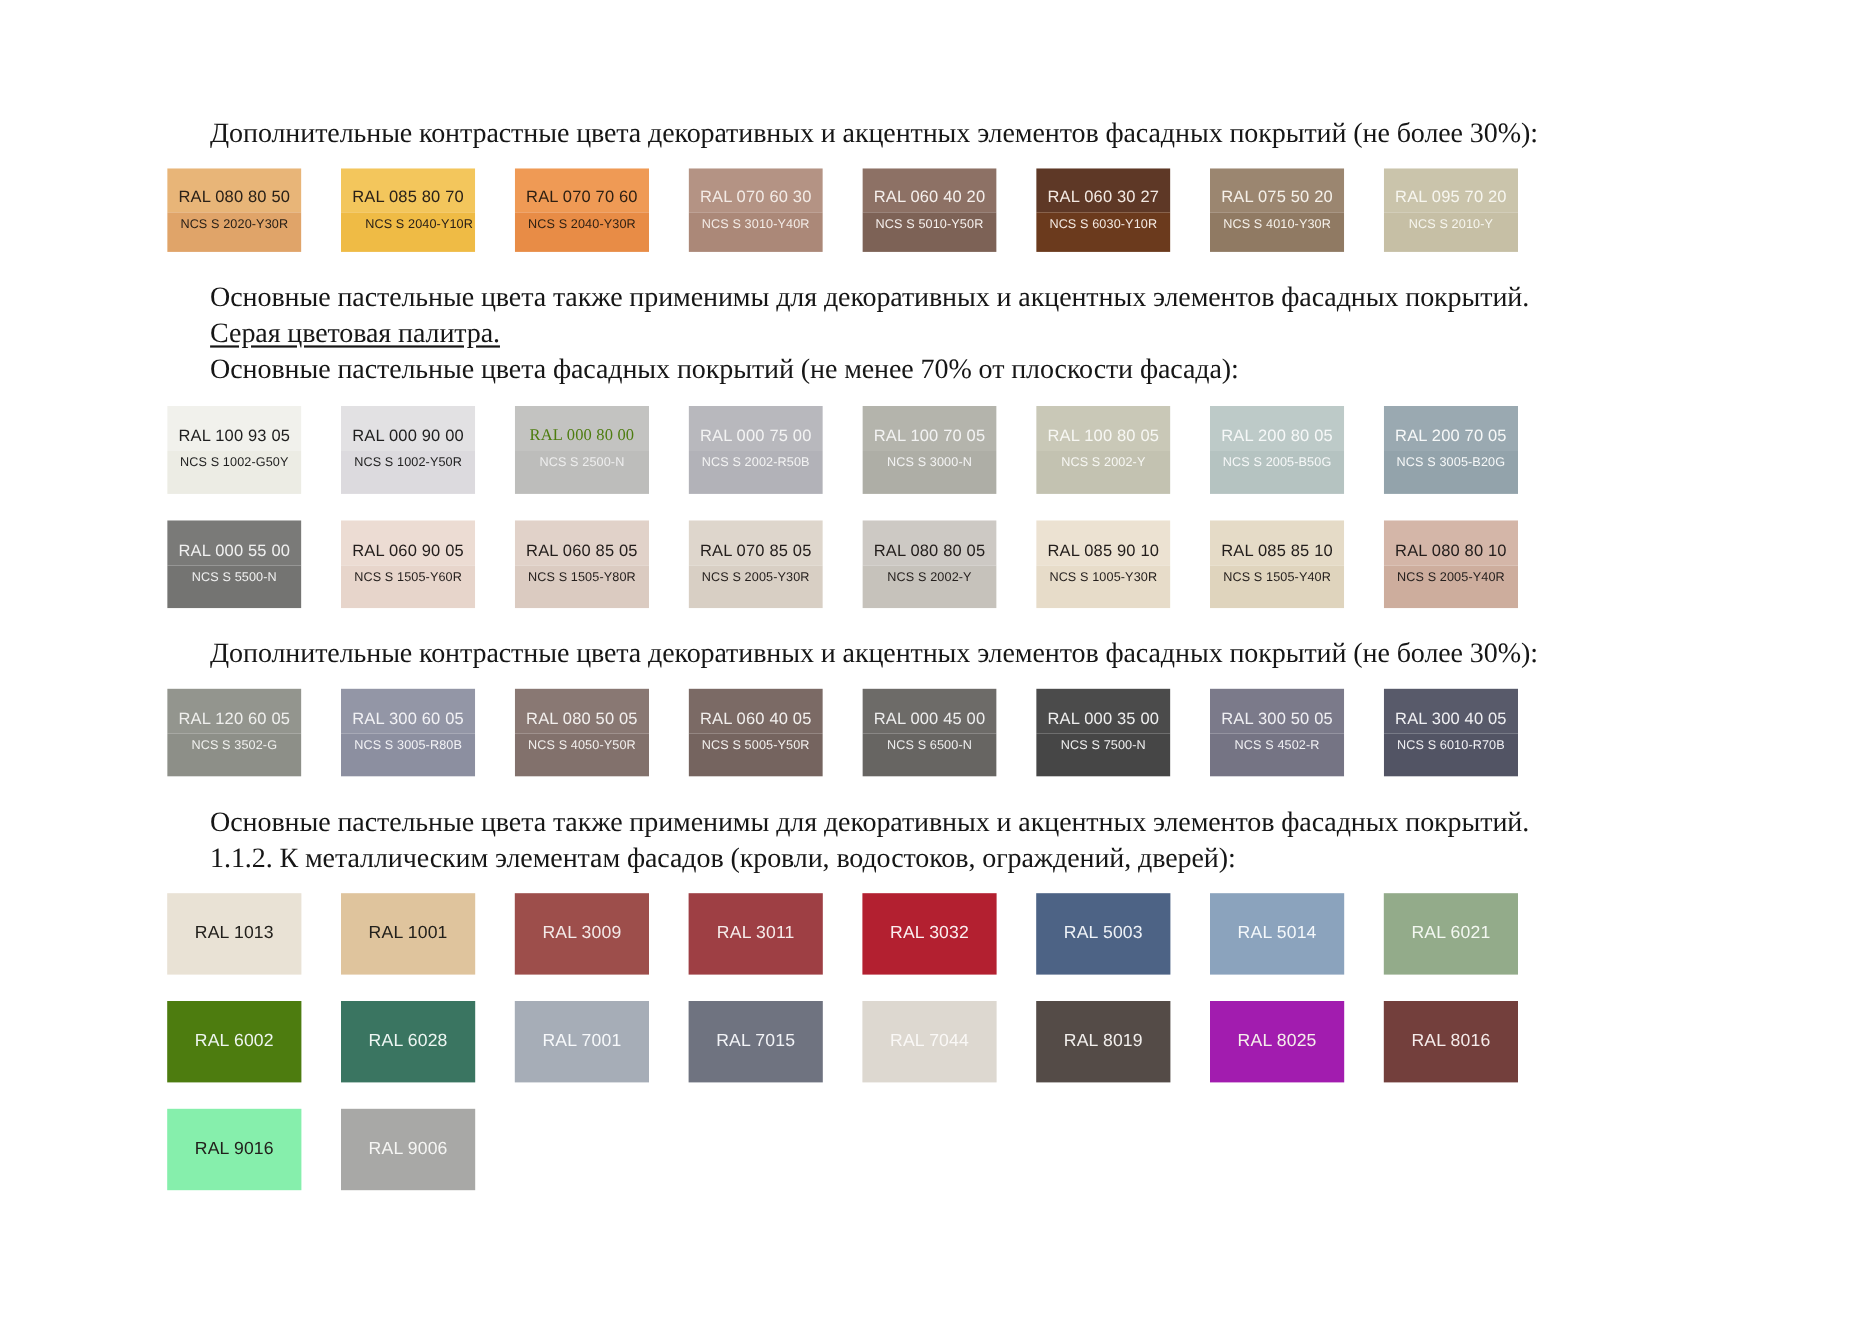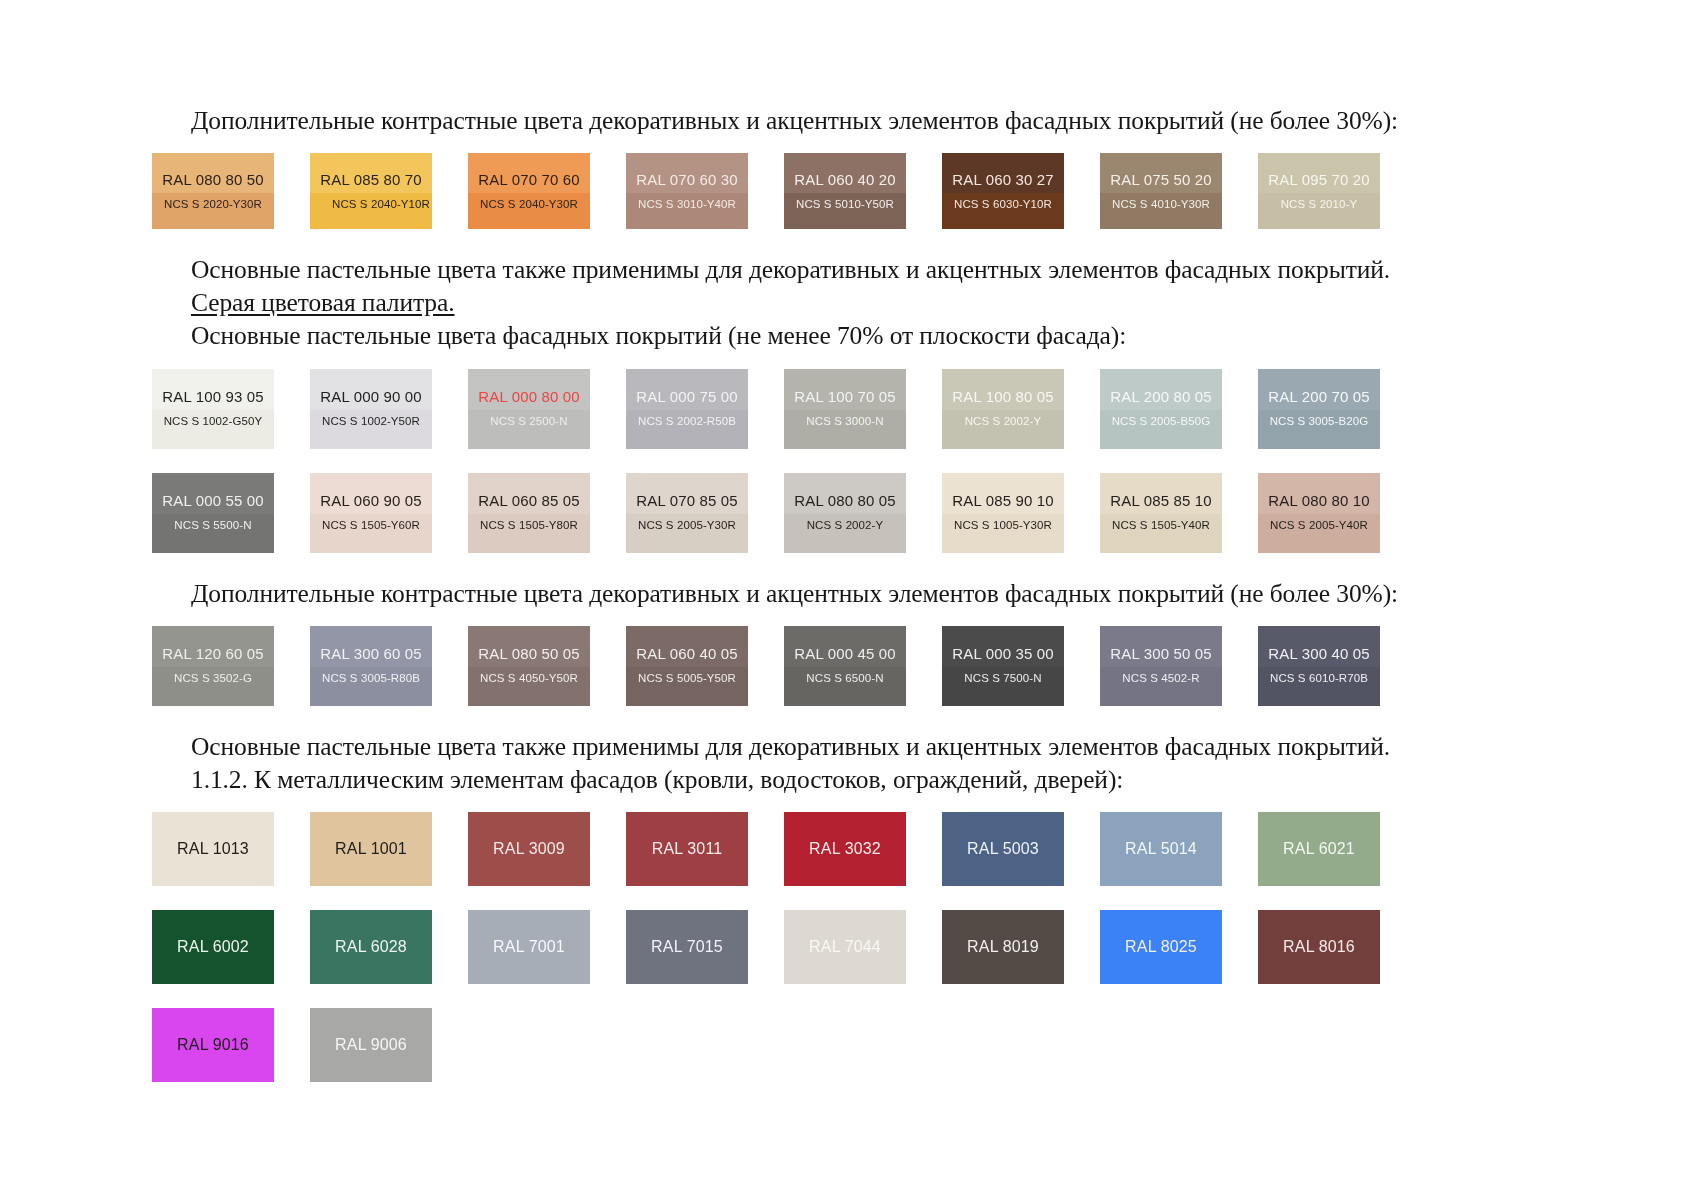--- a/index.html
+++ b/index.html
@@ -215,21 +215,21 @@
           <div class="band-bottom" style="background: rgb(220, 218, 222);"></div>
           <div class="labels">
             <div class="ral" style="color: rgb(31, 31, 31);">RAL 000 90 00</div>
             <div class="ncs" style="color: rgb(31, 31, 31);">NCS S 1002-Y50R</div>
           </div>
         </div>
         <div class="swatch twotone gray">
           <div class="band-top" style="background: rgb(195, 195, 193);"></div>
           <div class="band-bottom" style="background: rgb(189, 189, 187);"></div>
           <div class="labels">
-            <div class="ral" style="color: #ef4444;">RAL 000 80 00</div>
+            <div class="ral" style="color: #4d7c0f; font-family: Liberation Serif, serif;">RAL 000 80 00</div>
             <div class="ncs" style="color: rgb(238, 238, 238);">NCS S 2500-N</div>
           </div>
         </div>
         <div class="swatch twotone gray">
           <div class="band-top" style="background: rgb(184, 184, 189);"></div>
           <div class="band-bottom" style="background: rgb(178, 178, 184);"></div>
           <div class="labels">
             <div class="ral" style="color: rgb(243, 243, 243);">RAL 000 75 00</div>
             <div class="ncs" style="color: rgb(243, 243, 243);">NCS S 2002-R50B</div>
           </div>
@@ -434,48 +434,48 @@
         </div>
         <div class="swatch flat" style="background: rgb(139, 163, 189);">
           <div class="ral" style="color: rgb(244, 248, 251);">RAL 5014</div>
         </div>
         <div class="swatch flat" style="background: rgb(147, 171, 138);">
           <div class="ral" style="color: rgb(243, 247, 241);">RAL 6021</div>
         </div>
       </div>
     <div class="block-gap-md"></div>
     <div class="swatch-row" id="row-metal2">
-        <div class="swatch flat" style="background: #14532d;">
+        <div class="swatch flat" style="background: #4d7c0f;">
           <div class="ral" style="color: rgb(238, 245, 239);">RAL 6002</div>
         </div>
         <div class="swatch flat" style="background: rgb(58, 117, 97);">
           <div class="ral" style="color: rgb(238, 246, 243);">RAL 6028</div>
         </div>
         <div class="swatch flat" style="background: rgb(166, 173, 183);">
           <div class="ral" style="color: rgb(247, 249, 251);">RAL 7001</div>
         </div>
         <div class="swatch flat" style="background: rgb(111, 115, 128);">
           <div class="ral" style="color: rgb(242, 243, 246);">RAL 7015</div>
         </div>
         <div class="swatch flat" style="background: rgb(221, 216, 208);">
           <div class="ral" style="color: rgb(250, 248, 246);">RAL 7044</div>
         </div>
         <div class="swatch flat" style="background: rgb(84, 75, 71);">
           <div class="ral" style="color: rgb(242, 239, 237); text-align: center;">RAL 8019</div>
         </div>
-        <div class="swatch flat" style="background: #3b82f6;">
+        <div class="swatch flat" style="background: #a21caf;">
           <div class="ral" style="color: rgb(246, 239, 236);">RAL 8025</div>
         </div>
         <div class="swatch flat" style="background: rgb(115, 63, 60);">
           <div class="ral" style="color: rgb(245, 235, 234);">RAL 8016</div>
         </div>
       </div>
     <div class="block-gap-md"></div>
     <div class="swatch-row" id="row-metal3">
-        <div class="swatch flat" style="background: #d946ef;">
+        <div class="swatch flat" style="background: #86efac;">
           <div class="ral" style="color: rgb(34, 32, 28);">RAL 9016</div>
         </div>
         <div class="swatch flat" style="background: rgb(168, 168, 166);">
           <div class="ral" style="color: rgb(246, 246, 244);">RAL 9006</div>
         </div>
       </div>
 
   </div>
 </div>
 

